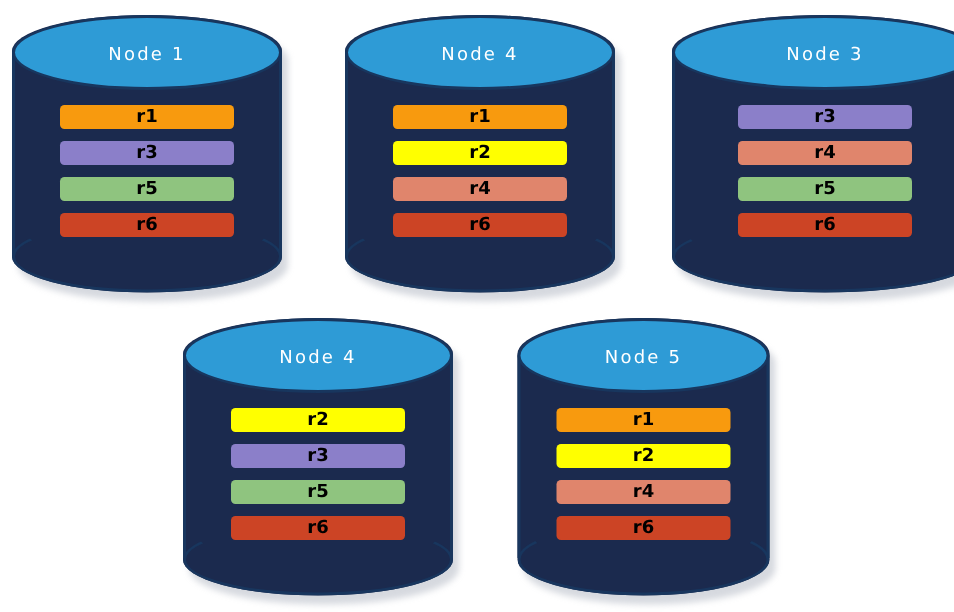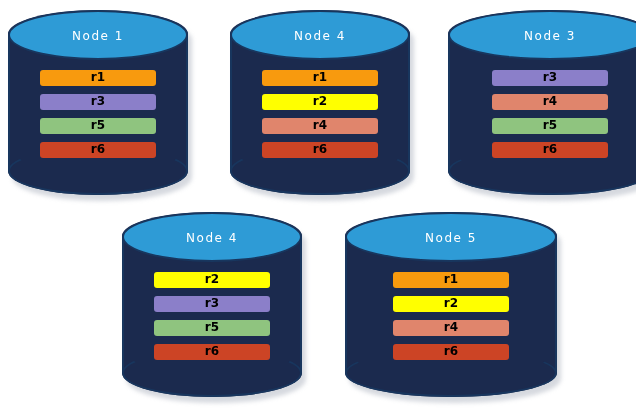--- a/index.html
+++ b/index.html
@@ -220,21 +220,21 @@
           <span class="bar-label">r3</span>
         </div>
         <div class="bar" style="background: rgb(143, 196, 127); width: 116px;">
           <span class="bar-label">r5</span>
         </div>
         <div class="bar" style="background: rgb(204, 68, 37); width: 116px;">
           <span class="bar-label">r6</span>
         </div>
       </div>
     </div>
-    <div class="node" style="left: 345px; top: 212px; width: 212px; height: 185px;">
+    <div class="node" style="left: 345px; top: 212px; width: 168px; height: 185px;">
       <div class="cyl-shadow"></div>
       <div class="cyl-body"></div>
       <div class="cyl-rim"></div>
       <div class="cyl-sides"></div>
       <div class="cyl-top">
         <span class="node-label">Node 5</span>
       </div>
       <div class="bars" style="top: 60px; gap: 8px;">
         <div class="bar" style="background: rgb(248, 154, 14); width: 116px;">
           <span class="bar-label">r1</span>

